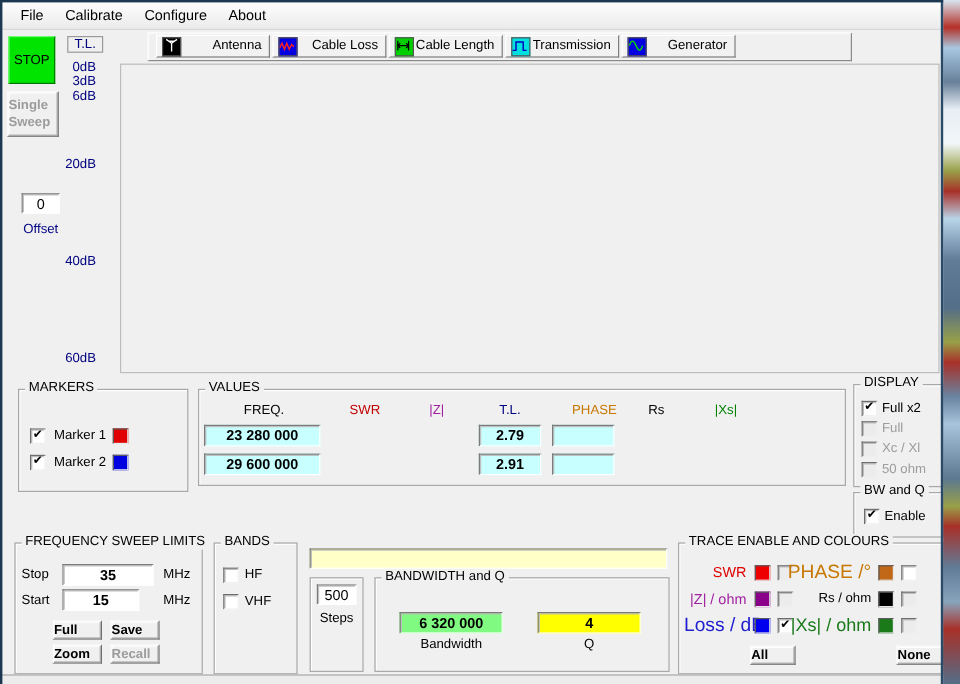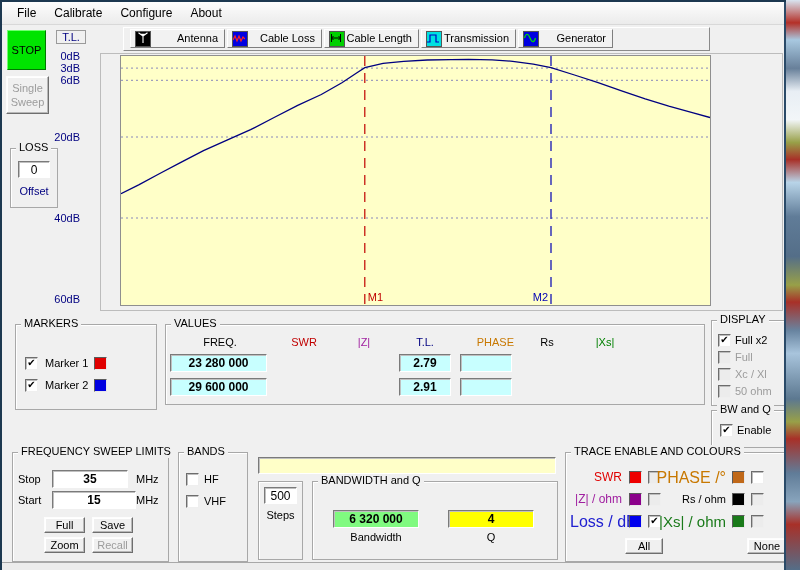--- a/index.html
+++ b/index.html
@@ -20,21 +20,21 @@
   #frame-bottom{position:absolute;left:0;top:562px;width:786px;height:8px;background:#ececec;border-top:1px solid #a8a8a8;z-index:48;}
   
   #menubar{position:absolute;left:2px;top:2px;width:782px;height:23px;
     background:linear-gradient(#fdfdfd,#ebebeb);border-bottom:1px solid #d8d8d8;
     display:flex;align-items:center;padding-left:6px;box-sizing:border-box;font-size:12px;}
   .menu-item{padding:3px 9px;cursor:default;}
   
   .btn{position:absolute;background:#f0f0f0;border:1px solid #6e6e6e;
     border-top-color:#fdfdfd;border-left-color:#fdfdfd;
     box-shadow:inset -1px -1px 0 #b8b8b8,inset 1px 1px 0 #fff;
-    text-align:center;font-size:11px;color:#000;line-height:14px;box-sizing:border-box;}
+    font-size:11px;color:#000;line-height:14px;box-sizing:border-box;font-weight:bold;}
   .btn.disabled{color:#9c9c9c;}
   .field{position:absolute;border:1px solid;border-color:#7a7a7a #fff #fff #7a7a7a;
     box-shadow:inset 1px 1px 0 #c0c0c0;background:#fff;text-align:center;
     font-size:12px;line-height:16px;box-sizing:border-box;}
   .group{position:absolute;border:1px solid #a8a8a8;box-shadow:inset 1px 1px 0 #fff;box-sizing:border-box;}
   .glabel{position:absolute;top:-8px;left:5px;background:#f0f0f0;padding:0 3px;
     font-size:11px;line-height:13px;white-space:nowrap;}
   .cb{position:absolute;width:13px;height:13px;background:#fff;border:1px solid;
     border-color:#6d6d6d #efefef #efefef #6d6d6d;box-shadow:inset 1px 1px 0 #bdbdbd;
     box-sizing:border-box;text-align:center;font-size:10px;line-height:10px;color:#000;}
@@ -74,23 +74,20 @@
   </div>
   <div class="abs navy" style="left:56px;top:30px;width:30px;height:14px;border:1px solid #9a9a9a;box-sizing:border-box;text-align:center;line-height:12px;">T.L.</div>
 
   <span class="ytick" style="top:50px;">0dB</span>
   <span class="ytick" style="top:62px;">3dB</span>
   <span class="ytick" style="top:74px;">6dB</span>
   <span class="ytick" style="top:131px;">20dB</span>
   <span class="ytick" style="top:212px;">40dB</span>
   <span class="ytick" style="top:293px;">60dB</span>
 
-  <div class="group" style="left:10px;top:148px;width:48px;height:60px;">
-    <span class="glabel">LOSS</span>
-  </div>
   <div class="field" style="left:18px;top:161px;width:32px;height:17px;">0</div>
   <span class="t navy" style="left:10px;top:185px;width:48px;text-align:center;">Offset</span>
 
   <div id="chart-frame"></div>
 
   <div id="toolbar">
     <div class="tb-btn" style="left:6px;text-align:center;">
       <span class="tb-icon" style="background:#000;">
         <svg width="12" height="12" viewBox="0 0 12 12">
             <path d="M6 11V4M6 4L1.5 0.8M6 4L10.5 0.8M3.8 2.4L8.2 2.4" stroke="#fff" stroke-width="1.1" fill="none"></path>
@@ -125,33 +122,20 @@
     <div class="tb-btn" style="left:394px;">
       <span class="tb-icon" style="background:#0000E0;">
         <svg width="12" height="12" viewBox="0 0 12 12">
             <path d="M0.5 6 C2 1,4 1,6 6 S10 11,11.5 6" stroke="#00e000" stroke-width="1.2" fill="none"></path>
           </svg>
       </span>
       <span class="tb-label">Generator</span>
     </div>
   </div>
 
-  <div id="chart">
-    <svg width="589" height="249" viewBox="0 0 589 249">
-        <line x1="0" x2="589" y1="12.1" y2="12.1" stroke="#8888BB" stroke-width="1" stroke-dasharray="2 3"></line>
-        <line x1="0" x2="589" y1="24.3" y2="24.3" stroke="#8888BB" stroke-width="1" stroke-dasharray="2 3"></line>
-        <line x1="0" x2="589" y1="81.0" y2="81.0" stroke="#8888BB" stroke-width="1" stroke-dasharray="2 3"></line>
-        <line x1="0" x2="589" y1="162.0" y2="162.0" stroke="#8888BB" stroke-width="1" stroke-dasharray="2 3"></line>
-        <line x1="243.8" x2="243.8" y1="0" y2="249" stroke="#C00000" stroke-width="1.2" stroke-dasharray="10 7"></line>
-        <text x="246.8" y="245" fill="#C00000" font-size="11" font-family="Liberation Sans, sans-serif" text-anchor="start">M1</text>
-        <line x1="430.0" x2="430.0" y1="0" y2="249" stroke="#0000B4" stroke-width="1.2" stroke-dasharray="10 7"></line>
-        <text x="427" y="245" fill="#0000B4" font-size="11" font-family="Liberation Sans, sans-serif" text-anchor="end">M2</text>
-        <polyline points="0.0,137.7 17.7,128.8 38.3,117.8 58.9,106.9 82.5,94.7 106.0,84.2 129.6,73.7 153.1,61.5 176.7,49.4 200.3,38.5 220.9,26.7 235.6,17.0 243.8,11.7 262.1,7.3 282.7,5.3 306.3,4.0 329.8,3.6 347.5,3.4 371.1,3.8 391.7,5.3 412.3,8.1 430.0,11.7 453.5,19.0 477.1,26.7 500.6,34.8 524.2,42.9 547.8,50.2 571.3,56.7 589.0,61.5" fill="none" stroke="#000080" stroke-width="1.3"></polyline>
-      </svg>
-  </div>
 
   <div class="group" style="left:15px;top:324px;width:142px;height:86px;">
     <span class="glabel">MARKERS</span>
   </div>
   <span class="cb" style="left:25px;top:357px;">✔</span>
   <span class="t" style="left:45px;top:357px;">Marker 1</span>
   <span class="sw" style="left: 94px; top: 357px; background-color: rgb(224, 0, 0);"></span>
   <span class="cb" style="left:25px;top:379px;">✔</span>
   <span class="t" style="left:45px;top:379px;">Marker 2</span>
   <span class="sw" style="left: 94px; top: 379px; background-color: rgb(0, 0, 224);"></span>
@@ -192,21 +176,21 @@
   <span class="cb" style="left:720px;top:424px;">✔</span>
   <span class="t" style="left:737px;top:424px;">Enable</span>
 
   <div class="group" style="left:12px;top:452px;width:157px;height:110px;">
     <span class="glabel">FREQUENCY SWEEP LIMITS</span>
   </div>
   <span class="t" style="left:18px;top:473px;">Stop</span>
   <div class="field" style="left:52px;top:470px;width:76px;height:18px;font-weight:bold;">35</div>
   <span class="t" style="left:136px;top:473px;">MHz</span>
   <span class="t" style="left:18px;top:494px;">Start</span>
-  <div class="field" style="left:52px;top:491px;width:84px;height:18px;font-weight:bold;">15</div>
+  <div class="field" style="left:52px;top:491px;width:64px;height:18px;font-weight:bold;">15</div>
   <span class="t" style="left:136px;top:494px;">MHz</span>
   <div class="btn" style="left:44px;top:517px;width:41px;height:16px;">Full</div>
   <div class="btn" style="left:92px;top:517px;width:41px;height:16px;">Save</div>
   <div class="btn" style="left:44px;top:537px;width:41px;height:16px;">Zoom</div>
   <div class="btn disabled" style="left:92px;top:537px;width:41px;height:16px;">Recall</div>
 
   <div class="group" style="left:178px;top:452px;width:70px;height:110px;">
     <span class="glabel">BANDS</span>
   </div>
   <span class="cb" style="left:186px;top:473px;"></span>

